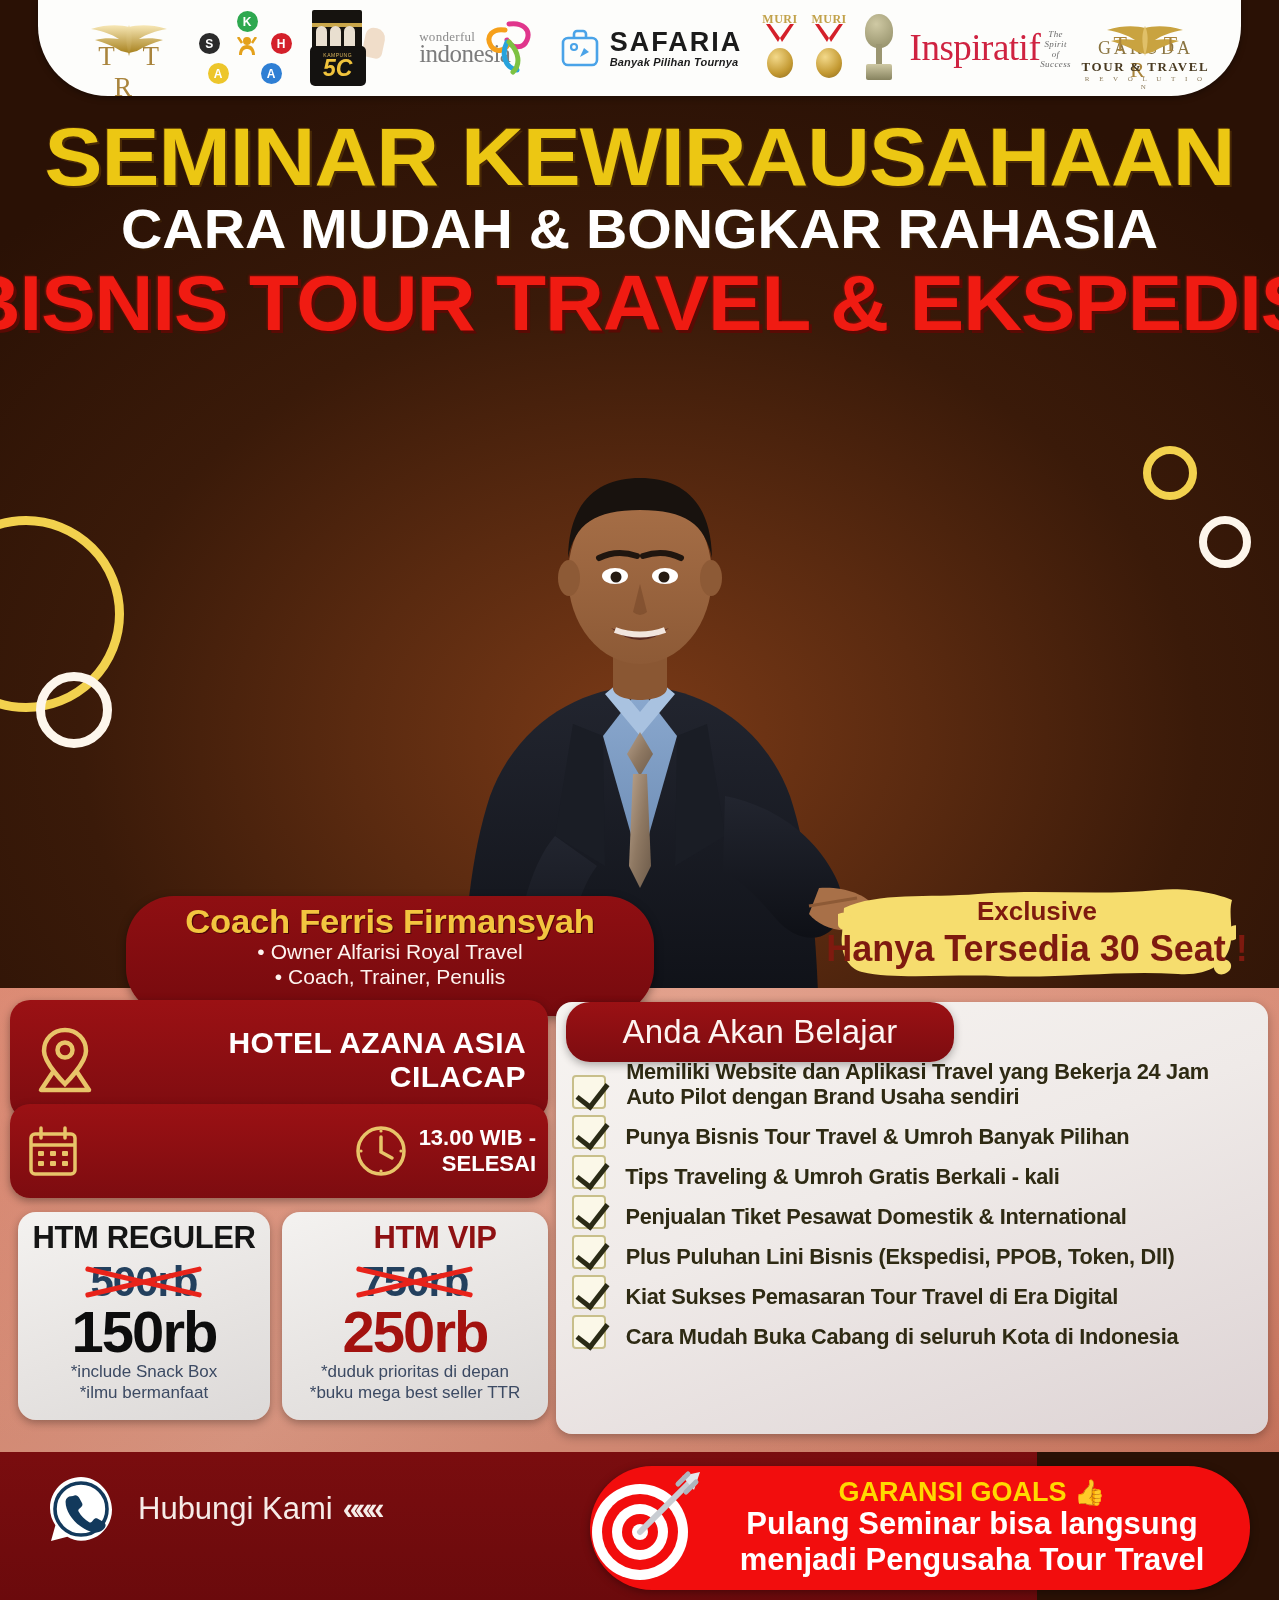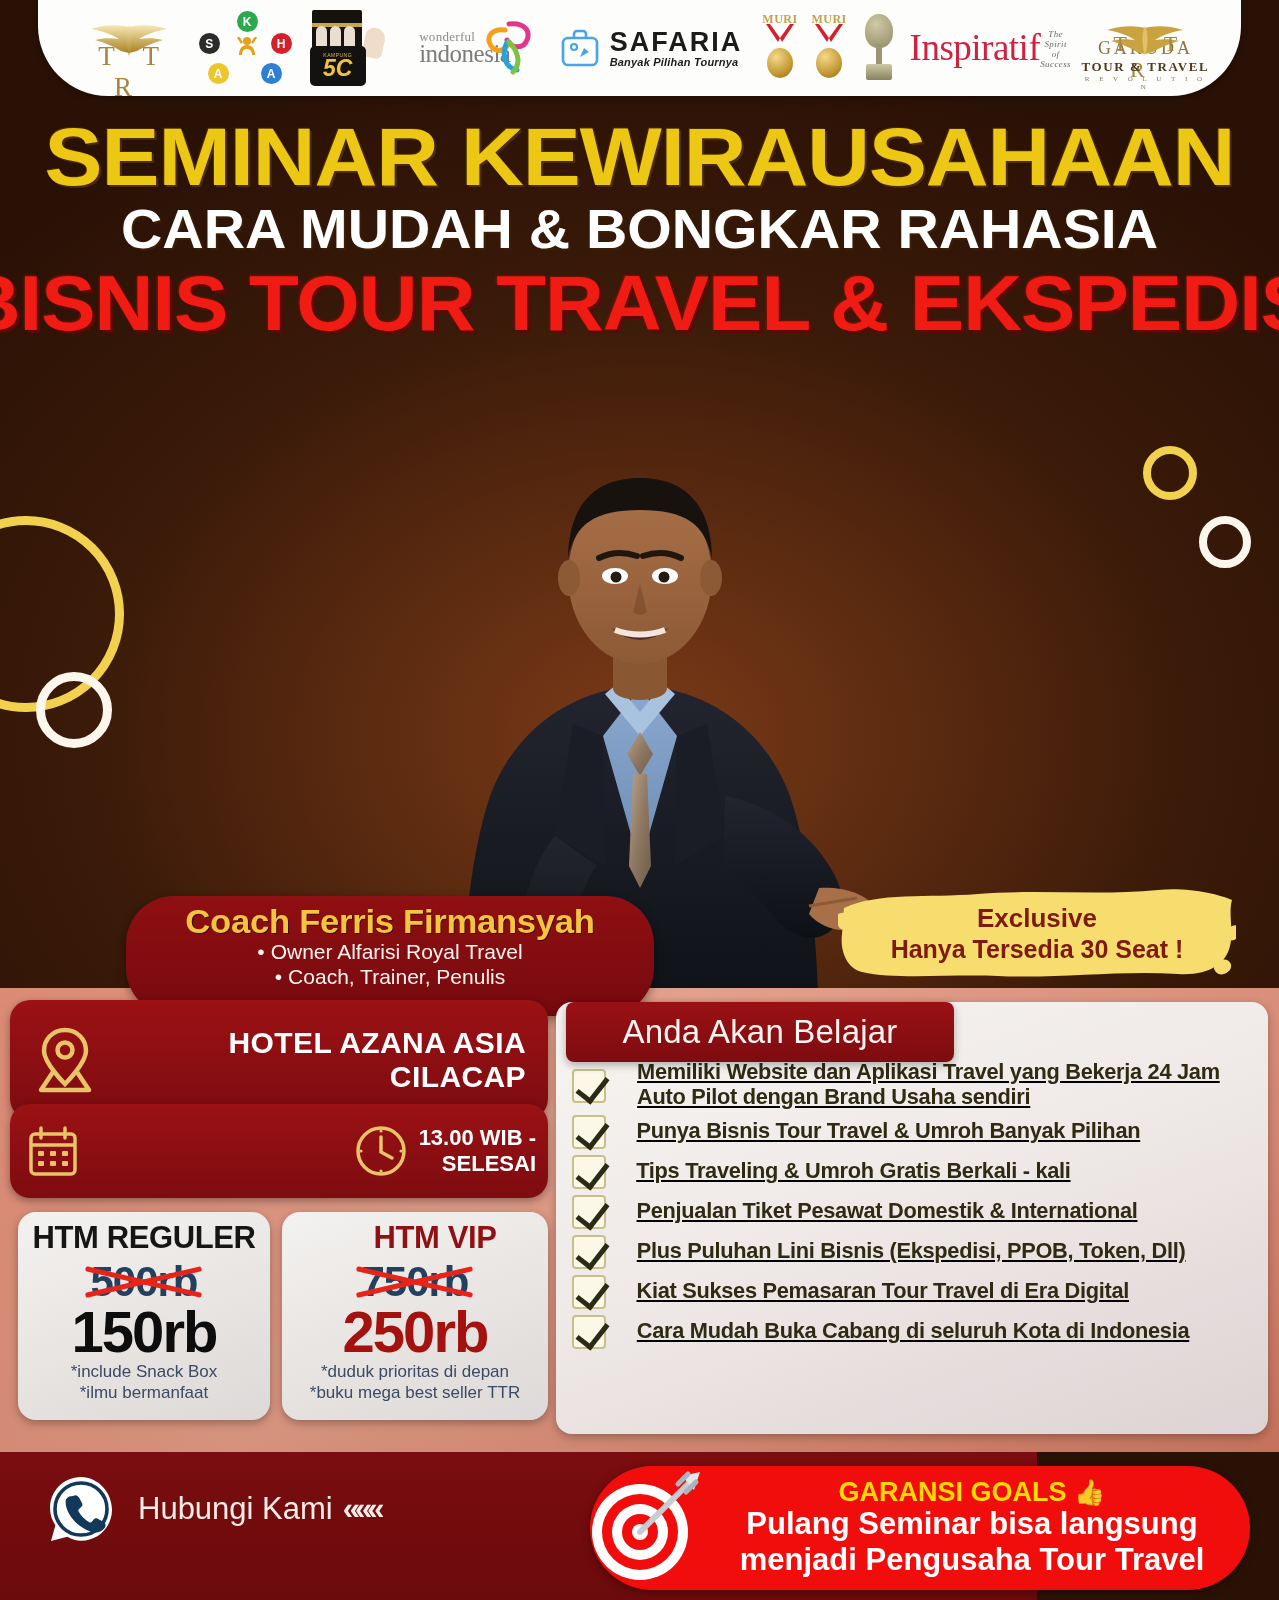--- a/index.html
+++ b/index.html
@@ -178,21 +178,21 @@
   .brush {
     position:absolute; left:838px; top:880px; width:398px; height:106px; z-index:14;
   }
   .brush .bg { position:absolute; inset:0; }
   .brush .btxt {
     position:absolute; inset:0; display:flex; flex-direction:column;
     align-items:center; justify-content:center; gap:1px;
     font-family:"Liberation Sans", sans-serif; font-weight:700; color:#7e1a0f;
   }
   .brush .b1 { font-size:26px; }
-  .brush .b2 { font-size:25px; white-space:nowrap; }
+  .brush .b2 { font-size:36px; white-space:nowrap; }
 
   
   .lowerpanel {
     position:absolute; left:0; top:988px; width:1279px; height:464px; z-index:10;
     background:linear-gradient(135deg,#d9826a 0%, #e09a84 40%, #cf7860 100%);
   }
   .lowerpanel:after {
     content:""; position:absolute; left:0; top:0; width:100%; height:100%;
     background:linear-gradient(180deg, rgba(255,255,255,.07), rgba(0,0,0,.05));
   }
@@ -255,27 +255,27 @@
   
   .benefits {
     position:absolute; left:556px; top:1002px; width:712px; height:432px; z-index:15;
     background:linear-gradient(160deg,#f7f4f1 0%, #efeae8 45%, #ddd3d4 100%);
     border-radius:16px; box-shadow:0 3px 10px rgba(0,0,0,.28);
     padding:58px 12px 8px 16px;
   }
   .benefits-title {
     position:absolute; left:566px; top:1002px; width:388px; height:60px; z-index:18;
     background:linear-gradient(180deg,#9b1114,#7d0c10);
-    border-radius:8px; display:flex; align-items:center; justify-content:center;
+    border-radius:24px; display:flex; align-items:center; justify-content:center;
     font-size:33px; color:#fdf4f1; font-family:"Liberation Sans", sans-serif;
     letter-spacing:.2px;
     box-shadow:0 3px 8px rgba(0,0,0,.3);
   }
   .blist { display:flex; flex-direction:column; gap:4px; }
-  .bitem { display:flex; align-items:center; gap:28px;text-decoration:underline; }
+  .bitem { display:flex; align-items:flex-end; gap:17px; }
   .chk {
     flex:0 0 auto; width:34px; height:34px; margin-top:2px;
     background:#fbf8e8; border:2px solid #c8bf8a; border-radius:4px;
     position:relative;
   }
   .chk:after {
     content:""; position:absolute; left:9px; top:0px; width:14px; height:26px;
     border-right:5px solid #2a2a15; border-bottom:5px solid #2a2a15;
     transform:rotate(38deg);
   }

